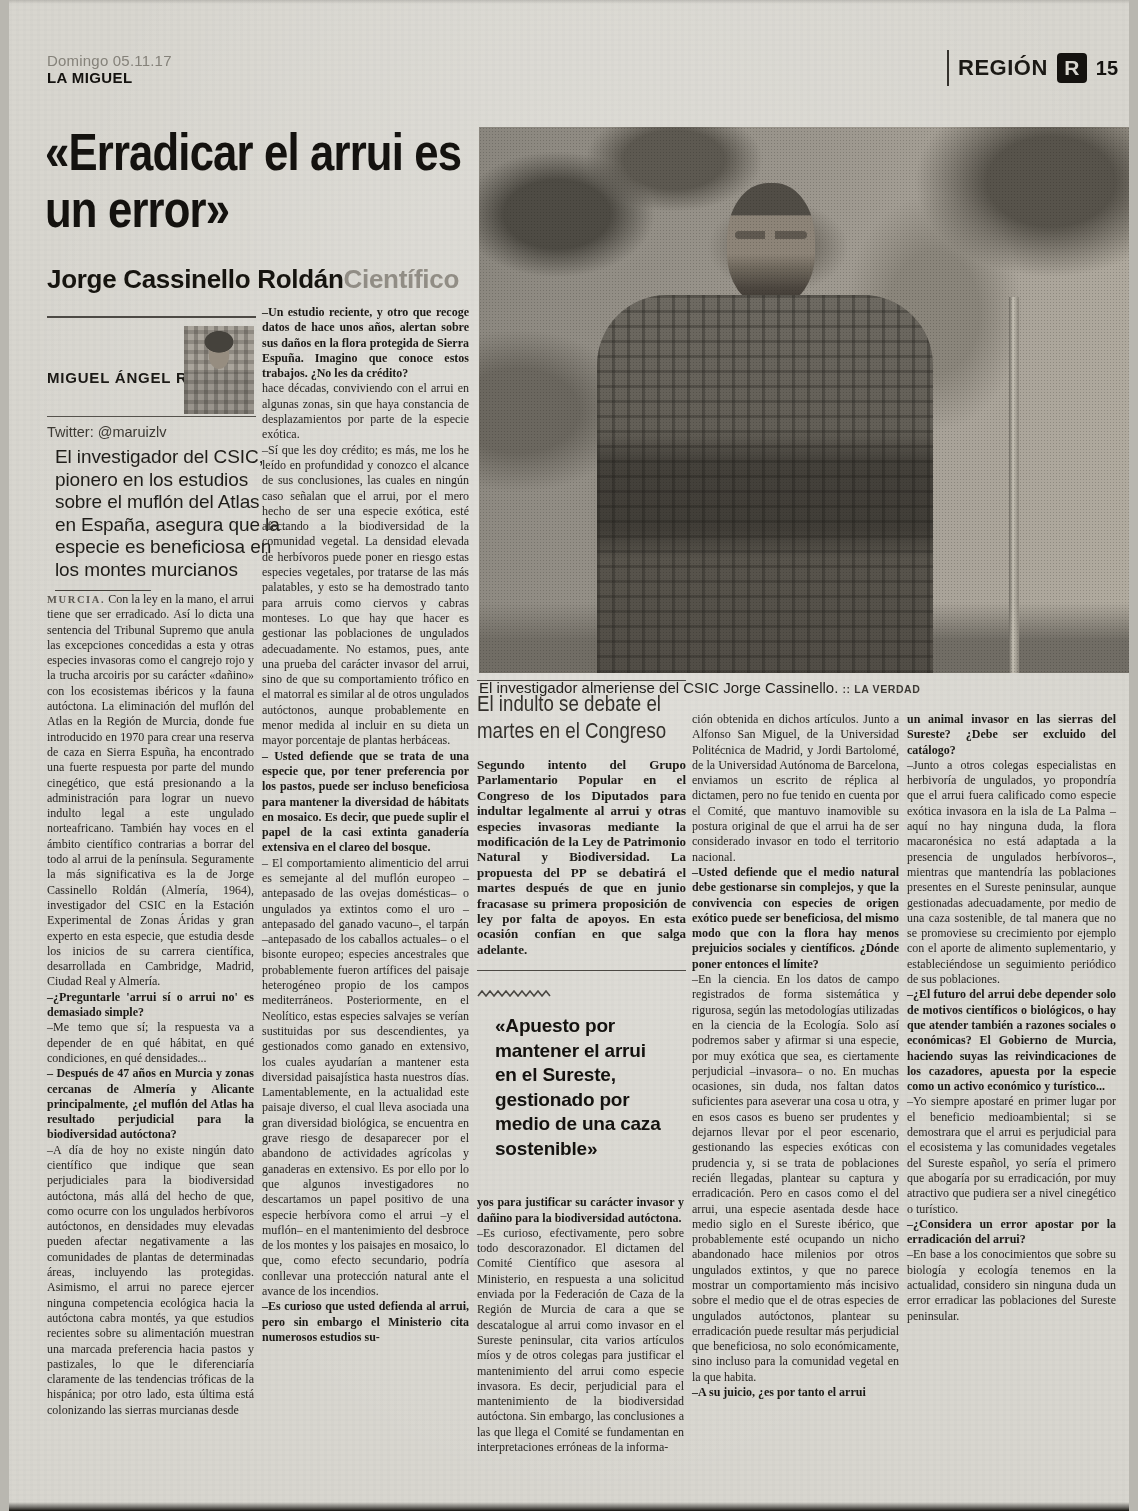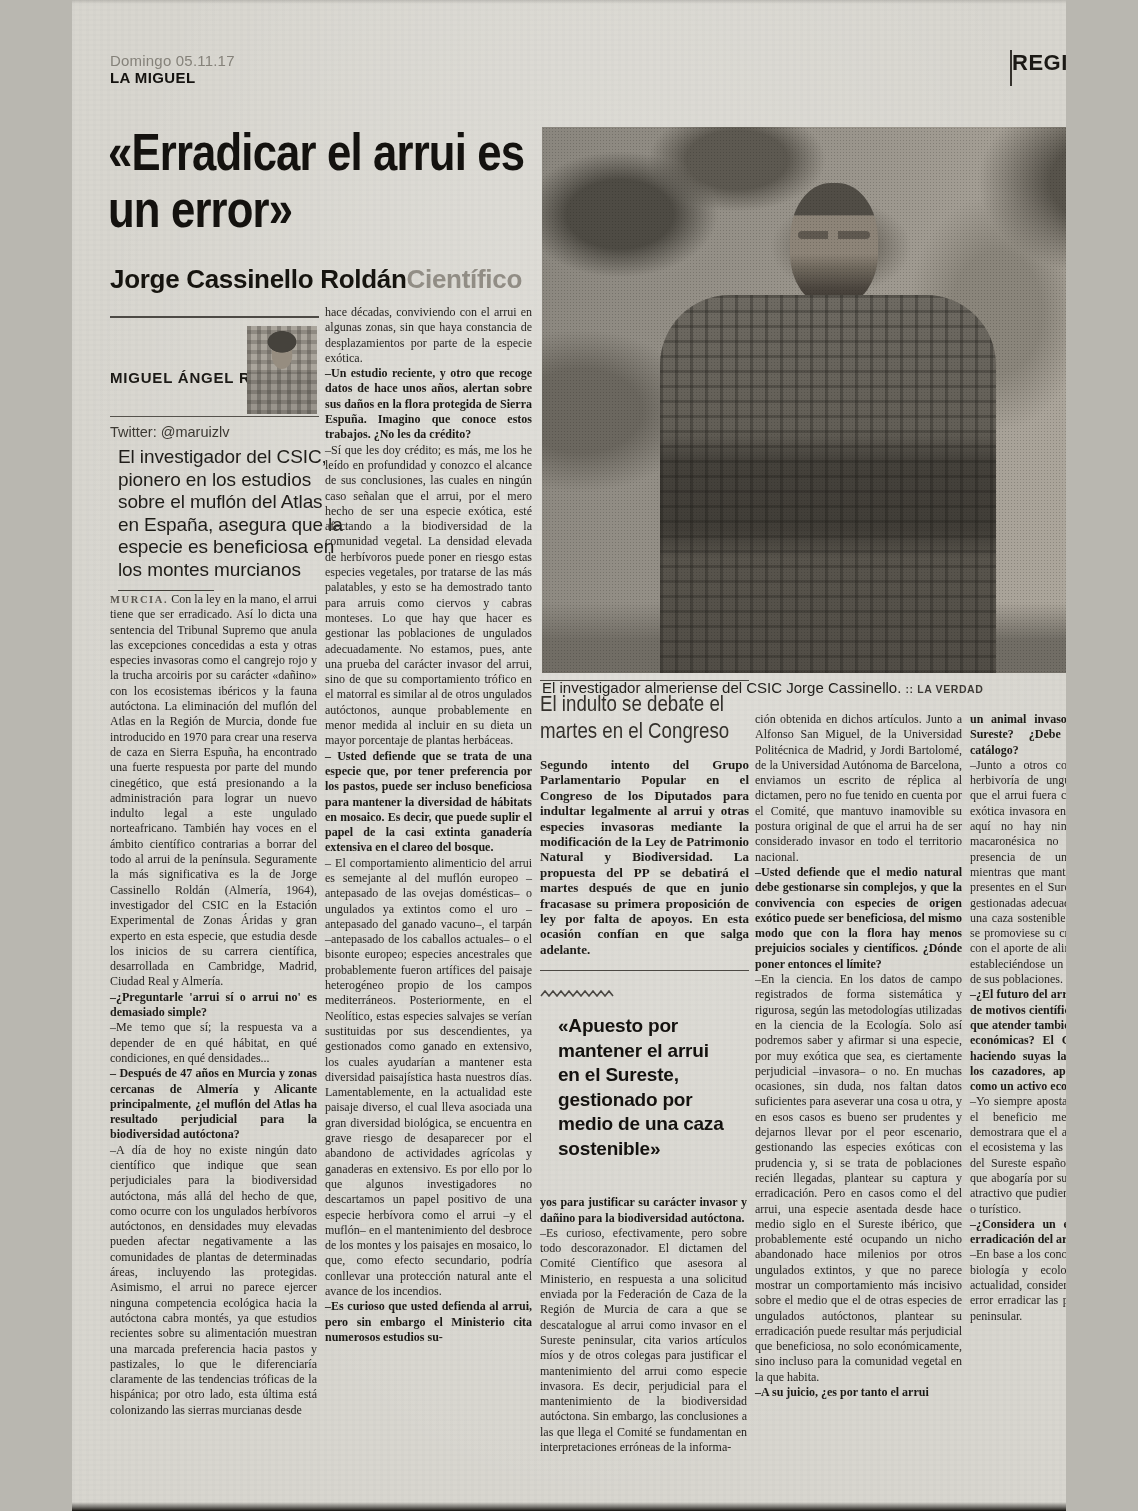--- a/index.html
+++ b/index.html
@@ -1,29 +1,29 @@
 <!DOCTYPE html>
 <html lang="es"><head>
 <meta charset="utf-8">
 <style>
   html,body{margin:0;padding:0;background:#b9b7b0;}
   .page{
-    position:relative;width:994px;height:1511px;margin:0 auto;overflow:hidden;
+    position:relative;width:1120px;height:1511px;margin:0 auto;overflow:hidden;
     background:
       radial-gradient(ellipse at 52% 38%, rgba(255,255,255,.22), transparent 72%),
       repeating-linear-gradient(0deg, rgba(0,0,0,.012) 0 2px, transparent 2px 5px),
       repeating-linear-gradient(90deg, rgba(0,0,0,.010) 0 3px, transparent 3px 7px),
       #d8d6cf;
     font-family:"Liberation Serif", serif;color:#221f1b;
   }
   .abs{position:absolute;}
   
   .hdr-date{font-family:"Liberation Sans",sans-serif;font-size:15px;color:#85827a;letter-spacing:.2px;}
   .hdr-masthead{font-family:"Liberation Sans",sans-serif;font-size:15px;font-weight:700;color:#14120f;letter-spacing:.4px;}
-  .hdr-right{display:flex;gap:0;}
+  .hdr-right{display:flex;align-items:center;gap:9px;}
   .hdr-vbar{width:2px;height:36px;background:#34312c;}
   .hdr-section{font-family:"Liberation Sans",sans-serif;font-size:22px;font-weight:700;color:#1b1915;letter-spacing:.5px;}
   .hdr-badge{width:30px;height:30px;background:#14120f;border-radius:4px;color:#d8d6cf;
     font-family:"Liberation Sans",sans-serif;font-weight:700;font-size:21px;display:flex;align-items:center;justify-content:center;}
   .hdr-page{font-family:"Liberation Sans",sans-serif;font-size:20px;font-weight:700;color:#14120f;}
   
   .headline{font-family:"Liberation Sans",sans-serif;font-weight:700;font-size:52px;line-height:57px;
     color:#14120f;letter-spacing:-1px;width:120%;transform:scaleX(.84);transform-origin:0 0;}
   .byline{font-family:"Liberation Sans",sans-serif;font-weight:700;font-size:26px;letter-spacing:-.3px;white-space:nowrap;}
   .byline .name{color:#16140f;}
@@ -149,22 +149,22 @@
     <p class="para"><span class="dateline">MURCIA.</span> <span>Con la ley en la mano, el arrui tiene que ser erradicado. Así lo dicta una sentencia del Tribunal Supremo que anula las excepciones concedidas a esta y otras especies invasoras como el cangrejo rojo y la trucha arcoiris por su carácter «dañino» con los ecosistemas ibéricos y la fauna autóctona. La eliminación del muflón del Atlas en la Región de Murcia, donde fue introducido en 1970 para crear una reserva de caza en Sierra Espuña, ha encontrado una fuerte respuesta por parte del mundo cinegético, que está presionando a la administración para lograr un nuevo indulto legal a este ungulado norteafricano. También hay voces en el ámbito científico contrarias a borrar del todo al arrui de la península. Seguramente la más significativa es la de Jorge Cassinello Roldán (Almería, 1964), investigador del CSIC en la Estación Experimental de Zonas Áridas y gran experto en esta especie, que estudia desde los inicios de su carrera científica, desarrollada en Cambridge, Madrid, Ciudad Real y Almería.</span></p>
     <div>
         <p class="para q">–¿Preguntarle 'arrui sí o arrui no' es demasiado simple?</p>
         <p class="para a">–Me temo que sí; la respuesta va a depender de en qué hábitat, en qué condiciones, en qué densidades...</p>
         <p class="para q">– Después de 47 años en Murcia y zonas cercanas de Almería y Alicante principalmente, ¿el muflón del Atlas ha resultado perjudicial para la biodiversidad autóctona?</p>
         <p class="para a">–A día de hoy no existe ningún dato científico que indique que sean perjudiciales para la biodiversidad autóctona, más allá del hecho de que, como ocurre con los ungulados herbívoros autóctonos, en densidades muy elevadas pueden afectar negativamente a las comunidades de plantas de determinadas áreas, incluyendo las protegidas. Asimismo, el arrui no parece ejercer ninguna competencia ecológica hacia la autóctona cabra montés, ya que estudios recientes sobre su alimentación muestran una marcada preferencia hacia pastos y pastizales, lo que le diferenciaría claramente de las tendencias tróficas de la hispánica; por otro lado, esta última está colonizando las sierras murcianas desde</p>
       </div>
   </div>
 
   <div class="abs col" style="left:253px;top:305px;">
+      <p class="para q">–Un estudio reciente, y otro que recoge datos de hace unos años, alertan sobre sus daños en la flora protegida de Sierra Espuña. Imagino que conoce estos trabajos. ¿No les da crédito?</p>
       <p class="para a">hace décadas, conviviendo con el arrui en algunas zonas, sin que haya constancia de desplazamientos por parte de la especie exótica.</p>
-      <p class="para q">–Un estudio reciente, y otro que recoge datos de hace unos años, alertan sobre sus daños en la flora protegida de Sierra Espuña. Imagino que conoce estos trabajos. ¿No les da crédito?</p>
       <p class="para a">–Sí que les doy crédito; es más, me los he leído en profundidad y conozco el alcance de sus conclusiones, las cuales en ningún caso señalan que el arrui, por el mero hecho de ser una especie exótica, esté afectando a la biodiversidad de la comunidad vegetal. La densidad elevada de herbívoros puede poner en riesgo estas especies vegetales, por tratarse de las más palatables, y esto se ha demostrado tanto para arruis como ciervos y cabras monteses. Lo que hay que hacer es gestionar las poblaciones de ungulados adecuadamente. No estamos, pues, ante una prueba del carácter invasor del arrui, sino de que su comportamiento trófico en el matorral es similar al de otros ungulados autóctonos, aunque probablemente en menor medida al incluir en su dieta un mayor porcentaje de plantas herbáceas.</p>
       <p class="para q">– Usted defiende que se trata de una especie que, por tener preferencia por los pastos, puede ser incluso beneficiosa para mantener la diversidad de hábitats en mosaico. Es decir, que puede suplir el papel de la casi extinta ganadería extensiva en el clareo del bosque.</p>
       <p class="para a">– El comportamiento alimenticio del arrui es semejante al del muflón europeo –antepasado de las ovejas domésticas– o ungulados ya extintos como el uro –antepasado del ganado vacuno–, el tarpán –antepasado de los caballos actuales– o el bisonte europeo; especies ancestrales que probablemente fueron artífices del paisaje heterogéneo propio de los campos mediterráneos. Posteriormente, en el Neolítico, estas especies salvajes se verían sustituidas por sus descendientes, ya gestionados como ganado en extensivo, los cuales ayudarían a mantener esta diversidad paisajística hasta nuestros días. Lamentablemente, en la actualidad este paisaje diverso, el cual lleva asociada una gran diversidad biológica, se encuentra en grave riesgo de desaparecer por el abandono de actividades agrícolas y ganaderas en extensivo. Es por ello por lo que algunos investigadores no descartamos un papel positivo de una especie herbívora como el arrui –y el muflón– en el mantenimiento del desbroce de los montes y los paisajes en mosaico, lo que, como efecto secundario, podría conllevar una protección natural ante el avance de los incendios.</p>
       <p class="para q">–Es curioso que usted defienda al arrui, pero sin embargo el Ministerio cita numerosos estudios su-</p>
     </div>
 
   <div class="abs" style="left:468px;top:680px;width:209px;">
     <div class="rule"></div>
     <h3 class="box-title" style="margin-top:9px;">El indulto se debate el martes en el Congreso</h3>
     <div class="box-body">Segundo intento del Grupo Parlamentario Popular en el Congreso de los Diputados para indultar legalmente al arrui y otras especies invasoras mediante la modificación de la Ley de Patrimonio Natural y Biodiversidad. La propuesta del PP se debatirá el martes después de que en junio fracasase su primera proposición de ley por falta de apoyos. En esta ocasión confían en que salga adelante.</div>

